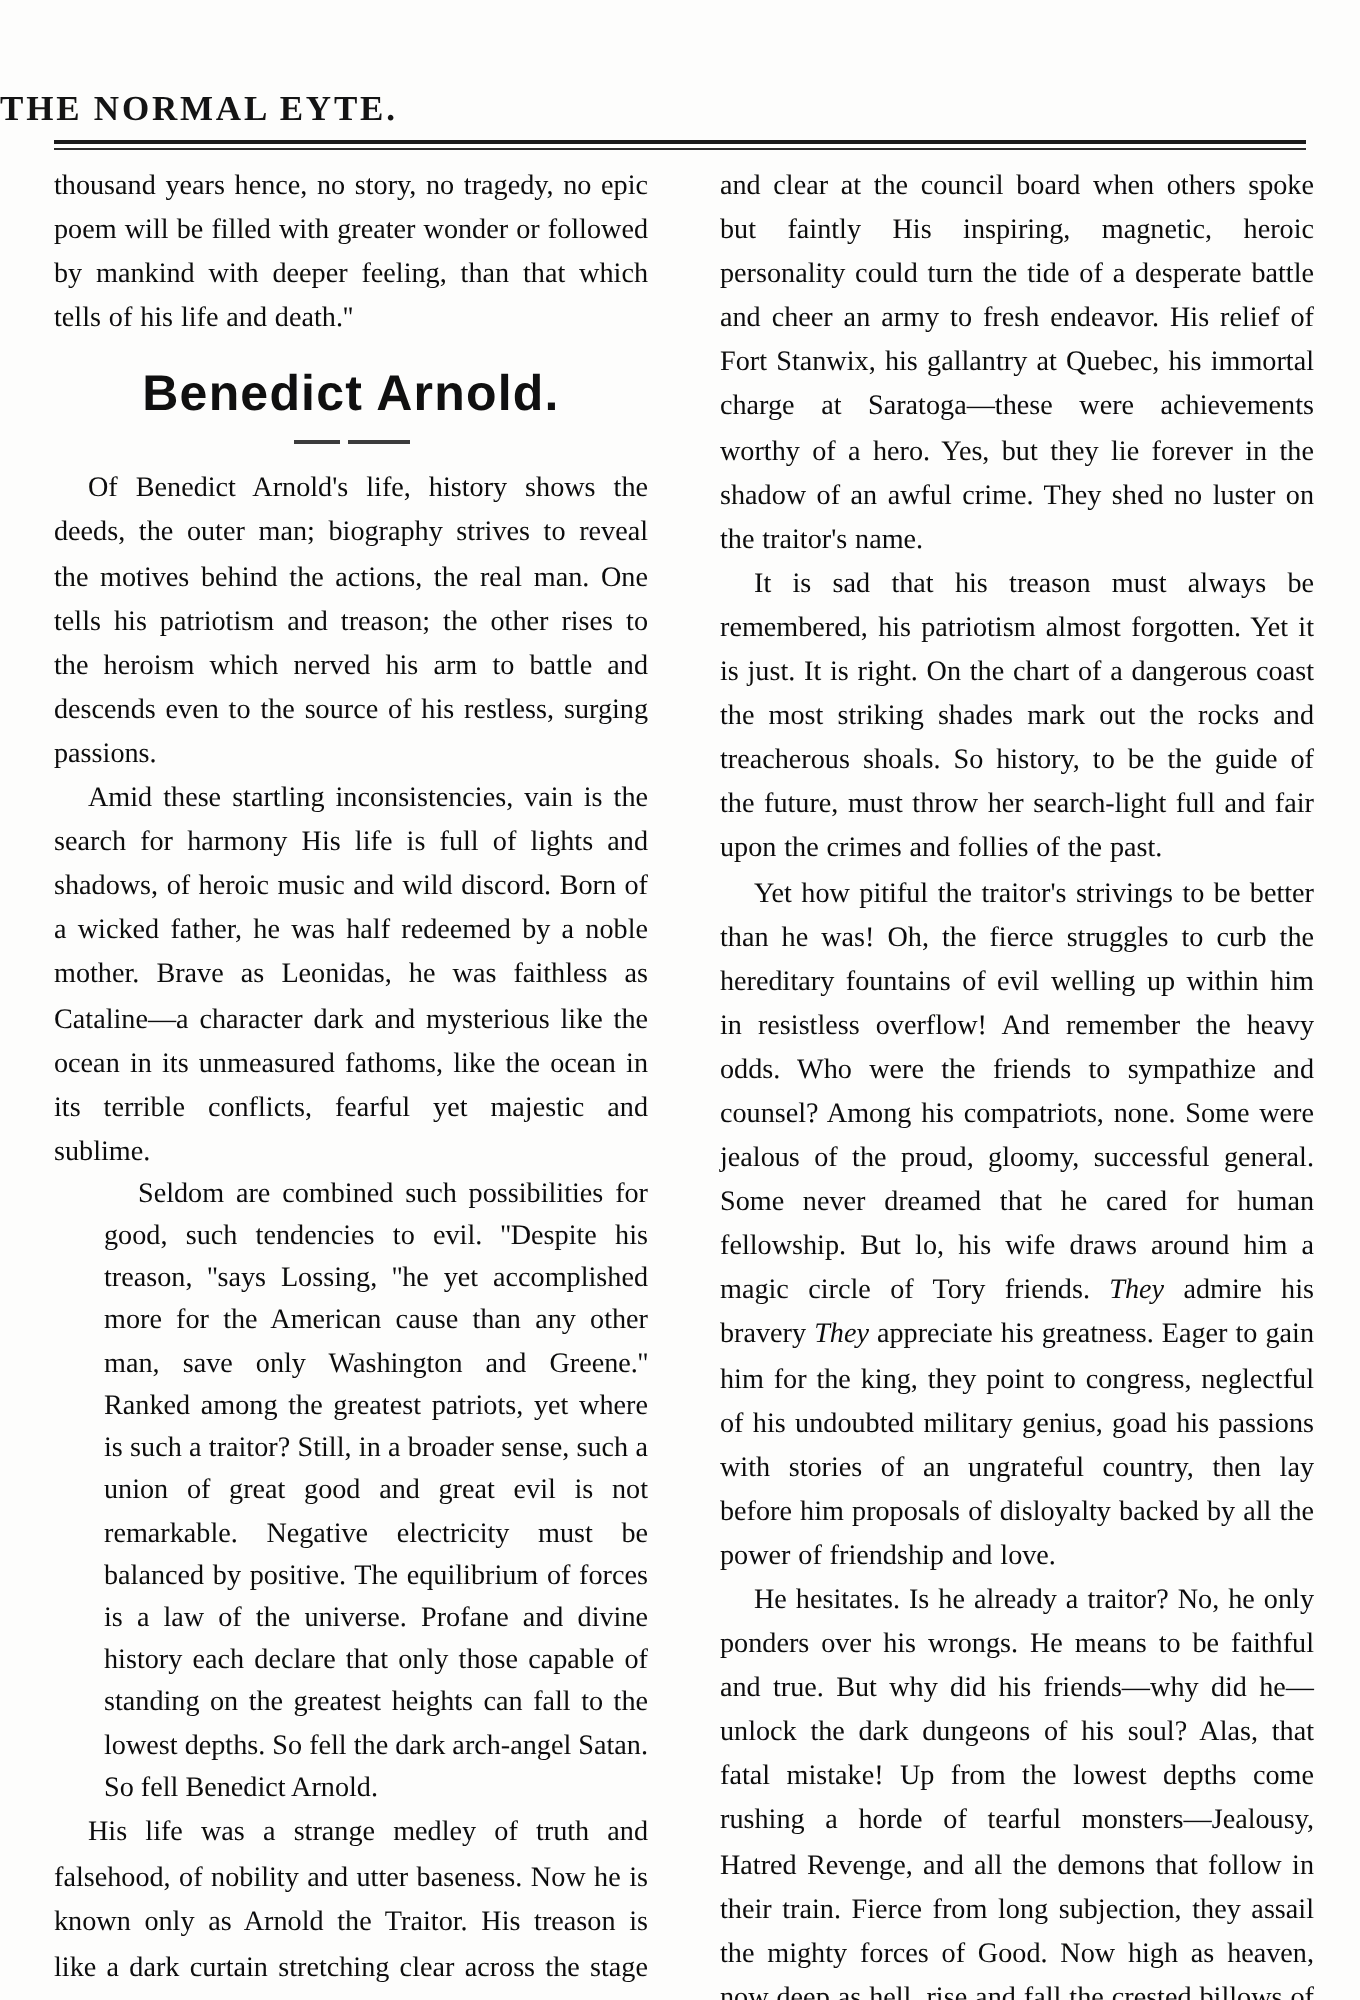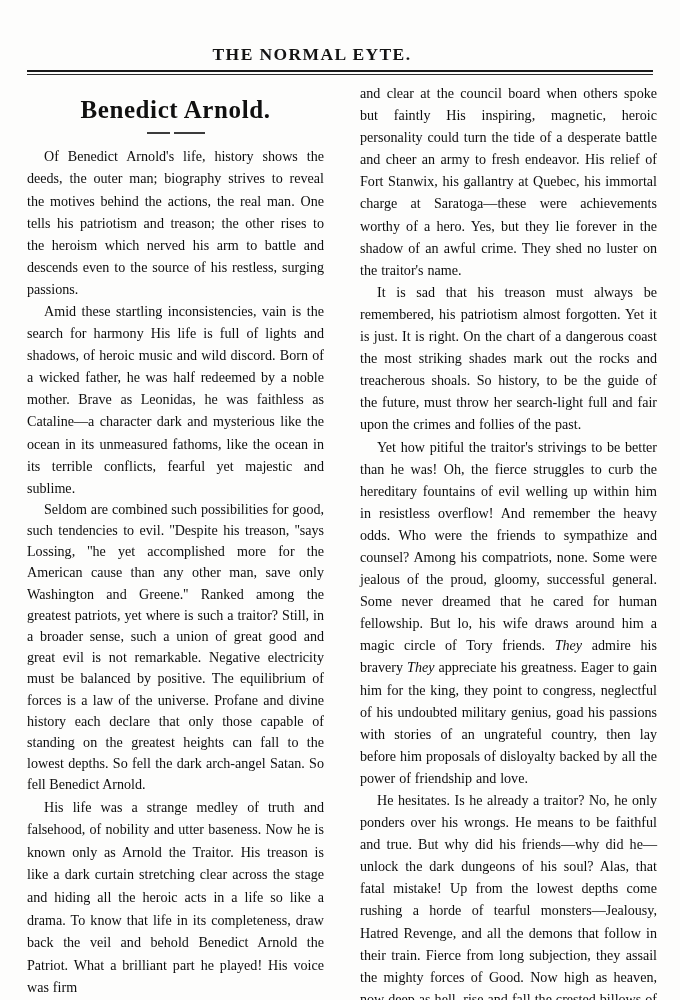--- a/index.html
+++ b/index.html
@@ -16,21 +16,20 @@
     font-family: "Liberation Serif", "DejaVu Serif", serif;
     color: #0d0d0d;
   }
 
   
   .masthead {
     position: absolute;
     top: 44px;
     left: 0;
     width: 624px;
-    text-align: center;
     font-family: "Liberation Serif", "DejaVu Serif", serif;
     font-weight: bold;
     font-size: 17.5px;
     letter-spacing: 1.4px;
     color: #141414;
   }
 
   
   .head-rule {
     position: absolute;
@@ -73,32 +72,33 @@
     line-height: 22.1px;
     text-indent: 17px;
     hyphens: none;
     word-spacing: 0.4px;
   }
   p.para.cont { text-indent: 0; }
   
   p.para.tight {
     line-height: 21.2px;
     word-spacing: 0px;
+    margin-left: 25px;
   }
   p.para.loose {
     line-height: 22.6px;
   }
   em.ital {
   }
 
   
   .article-title {
     margin: 14px 0 0 0;
     text-align: center;
-    font-family: Liberation Serif, serif;
+    font-family: Liberation Sans, sans-serif;
     font-weight: bold;
     font-size: 25px;
     letter-spacing: 0.6px;
     color: #101010;
     line-height: 1.08;
   }
   .title-divider {
     width: 100%;
     text-align: center;
     margin: 9px 0 11px 0;
@@ -122,20 +122,21 @@
 
   <div class="head-rule">
     <div class="thick"></div>
     <div class="thin"></div>
   </div>
 
   <div class="columns">
 
     <div class="col col-left">
 
+      <p class="para cont">thousand years hence, no story, no tragedy, no epic poem will be filled with greater wonder or followed by mankind with deeper feeling, than that which tells of his life and death.''</p>
 
       <h1 class="article-title">Benedict Arnold.</h1>
 
       <div class="title-divider">
         <span class="d1"></span><span class="d2"></span>
       </div>
 
       <p class="para">Of Benedict Arnold's life, history shows the deeds, the outer man; biography strives to reveal the motives behind the actions, the real man.  One tells his patriotism and treason; the other rises to the heroism which nerved his arm to battle and descends even to the source of his restless, surging passions.</p>
       <p class="para">Amid these startling inconsistencies, vain is the search for harmony  His life is full of lights and shadows, of heroic music and wild discord.  Born of a wicked father, he was half redeemed by a noble mother.  Brave as Leonidas, he was faithless as Cataline—a character dark and mysterious like the ocean in its unmeasured fathoms, like the ocean in its terrible conflicts, fearful yet majestic and sublime.</p>
       <p class="para tight">Seldom are combined such possibilities for good, such tendencies to evil.  ''Despite his treason, ''says Lossing, ''he yet accomplished more for the American cause than any other man, save only Washington and Greene.''  Ranked among the greatest patriots, yet where is such a traitor?  Still, in a broader sense, such a union of great good and great evil is not remarkable.  Negative electricity must be balanced by positive.  The equilibrium of forces is a law of the universe.  Profane and divine history each declare that only those capable of standing on the greatest heights can fall to the lowest depths.  So fell the dark arch-angel Satan.  So fell Benedict Arnold.</p>

